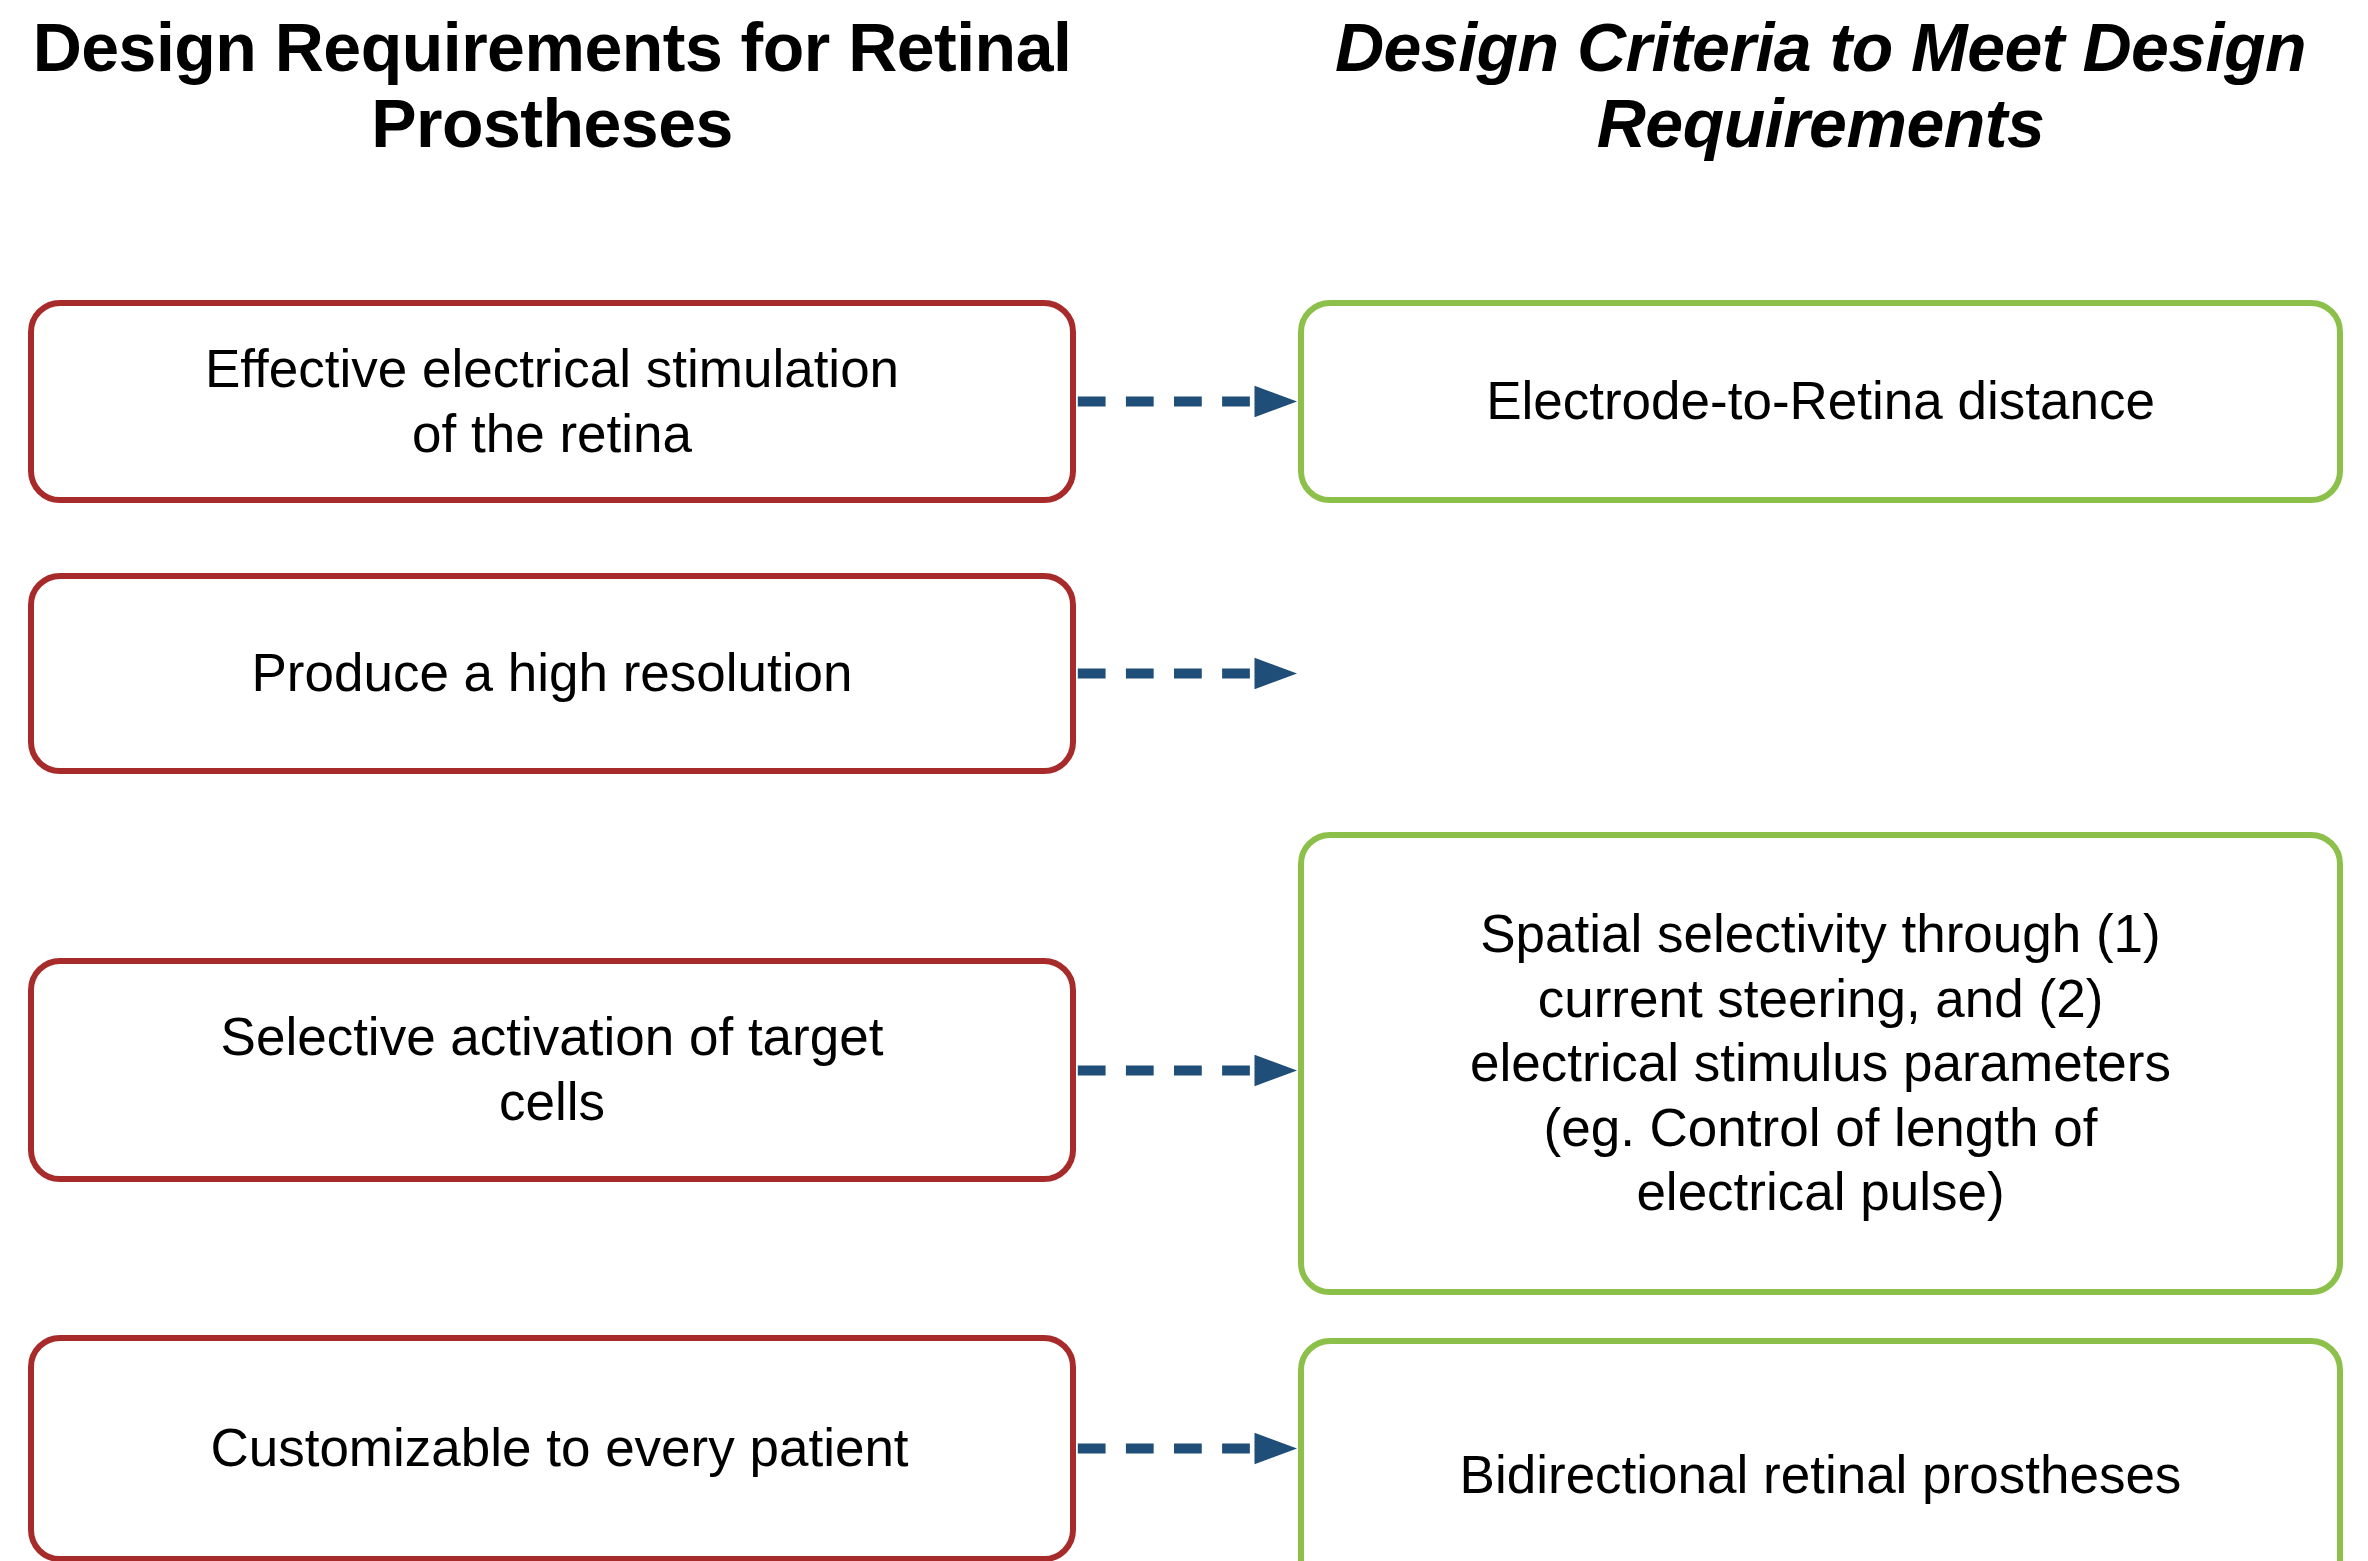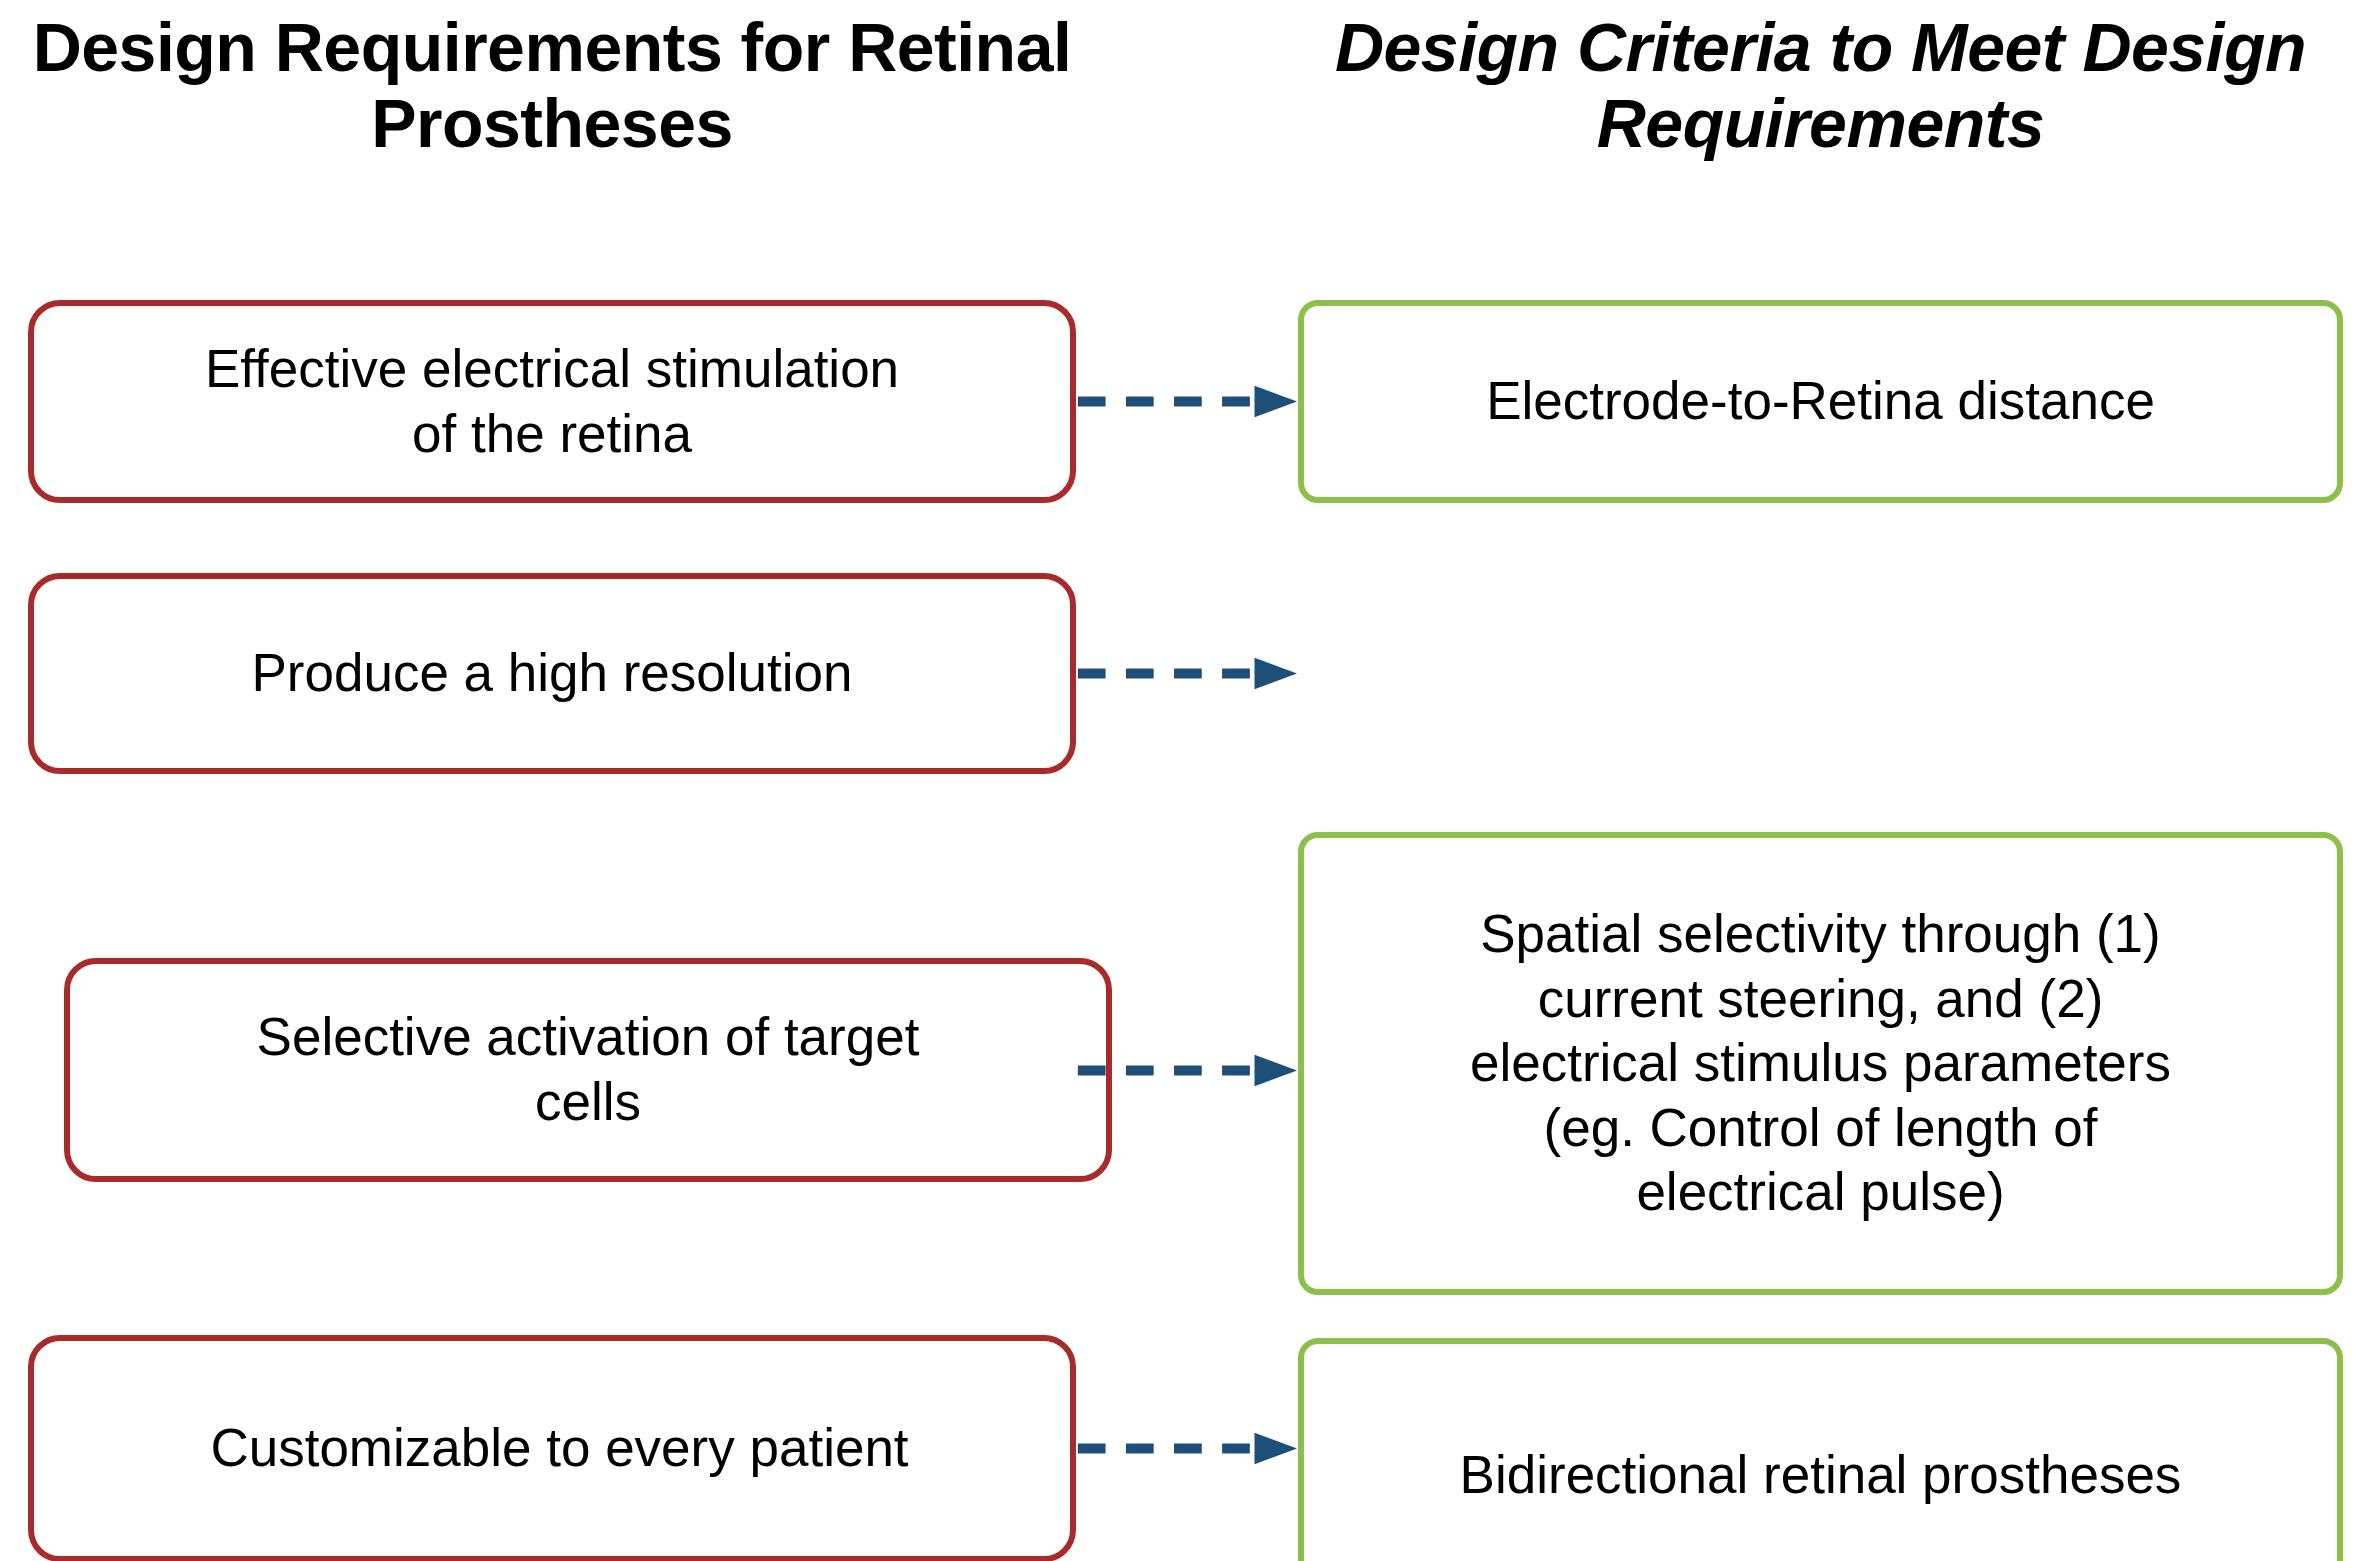--- a/index.html
+++ b/index.html
@@ -46,34 +46,34 @@
     padding: 5.6px 24px;
   }
   .box-req {
     border: 6.5px solid #a82b2b;
     border-radius: 32px;
     left: 28px;
     width: 1048px;
   }
   .box-crit {
     border: 6.5px solid #8cc04a;
-    border-radius: 20px;
+    border-radius: 32px;
     left: 1298px;
     width: 1045px;
   }
   .box-text {
     display: block;
     width: 100%;
     white-space: pre-line;
   }
 
   
   .r1-req  { top: 300px;  height: 203px; }
   .r2-req  { top: 573px;  height: 201px; text-align: center; }
-  .r3-req  { top: 958px; height: 224px; margin-left: 36px; }
+  .r3-req  { top: 958px; height: 224px; }
   .r4-req  { top: 1335px; height: 227px; padding-left: 39px; }
 
   .r1-crit { top: 300px;  height: 203px; }
   .r2-crit { top: 573px;  height: 201px; }
   .r3-crit { top: 832px;  height: 463px; }
   .r4-crit { top: 1338px; height: 274px; align-items: center; }
 
   
   .connector {
     position: absolute;

